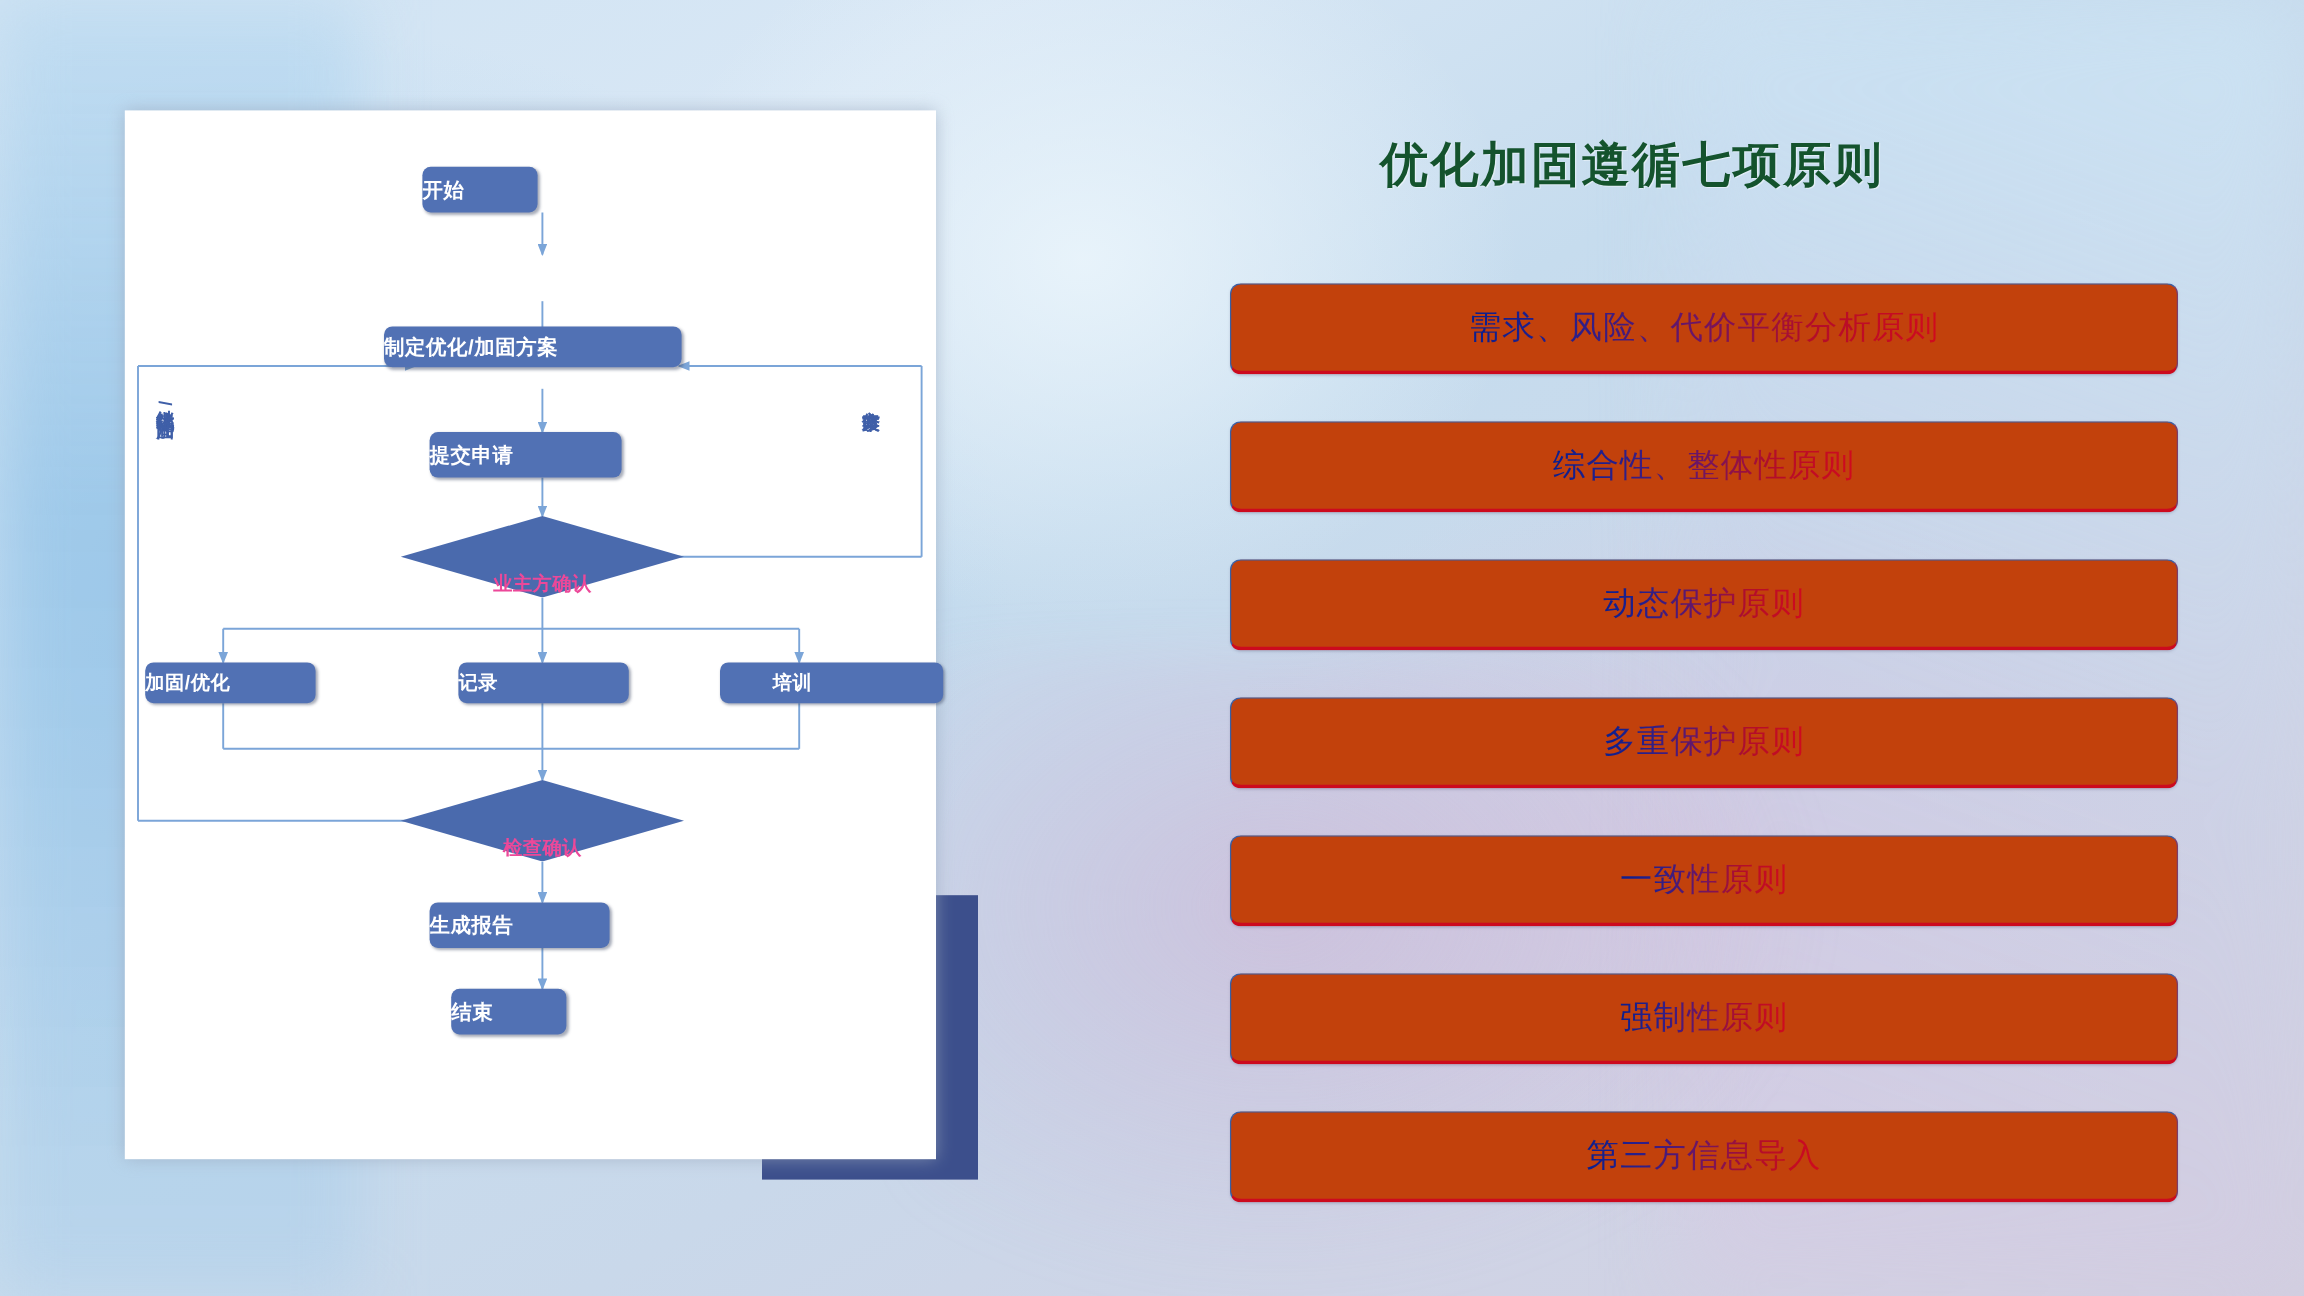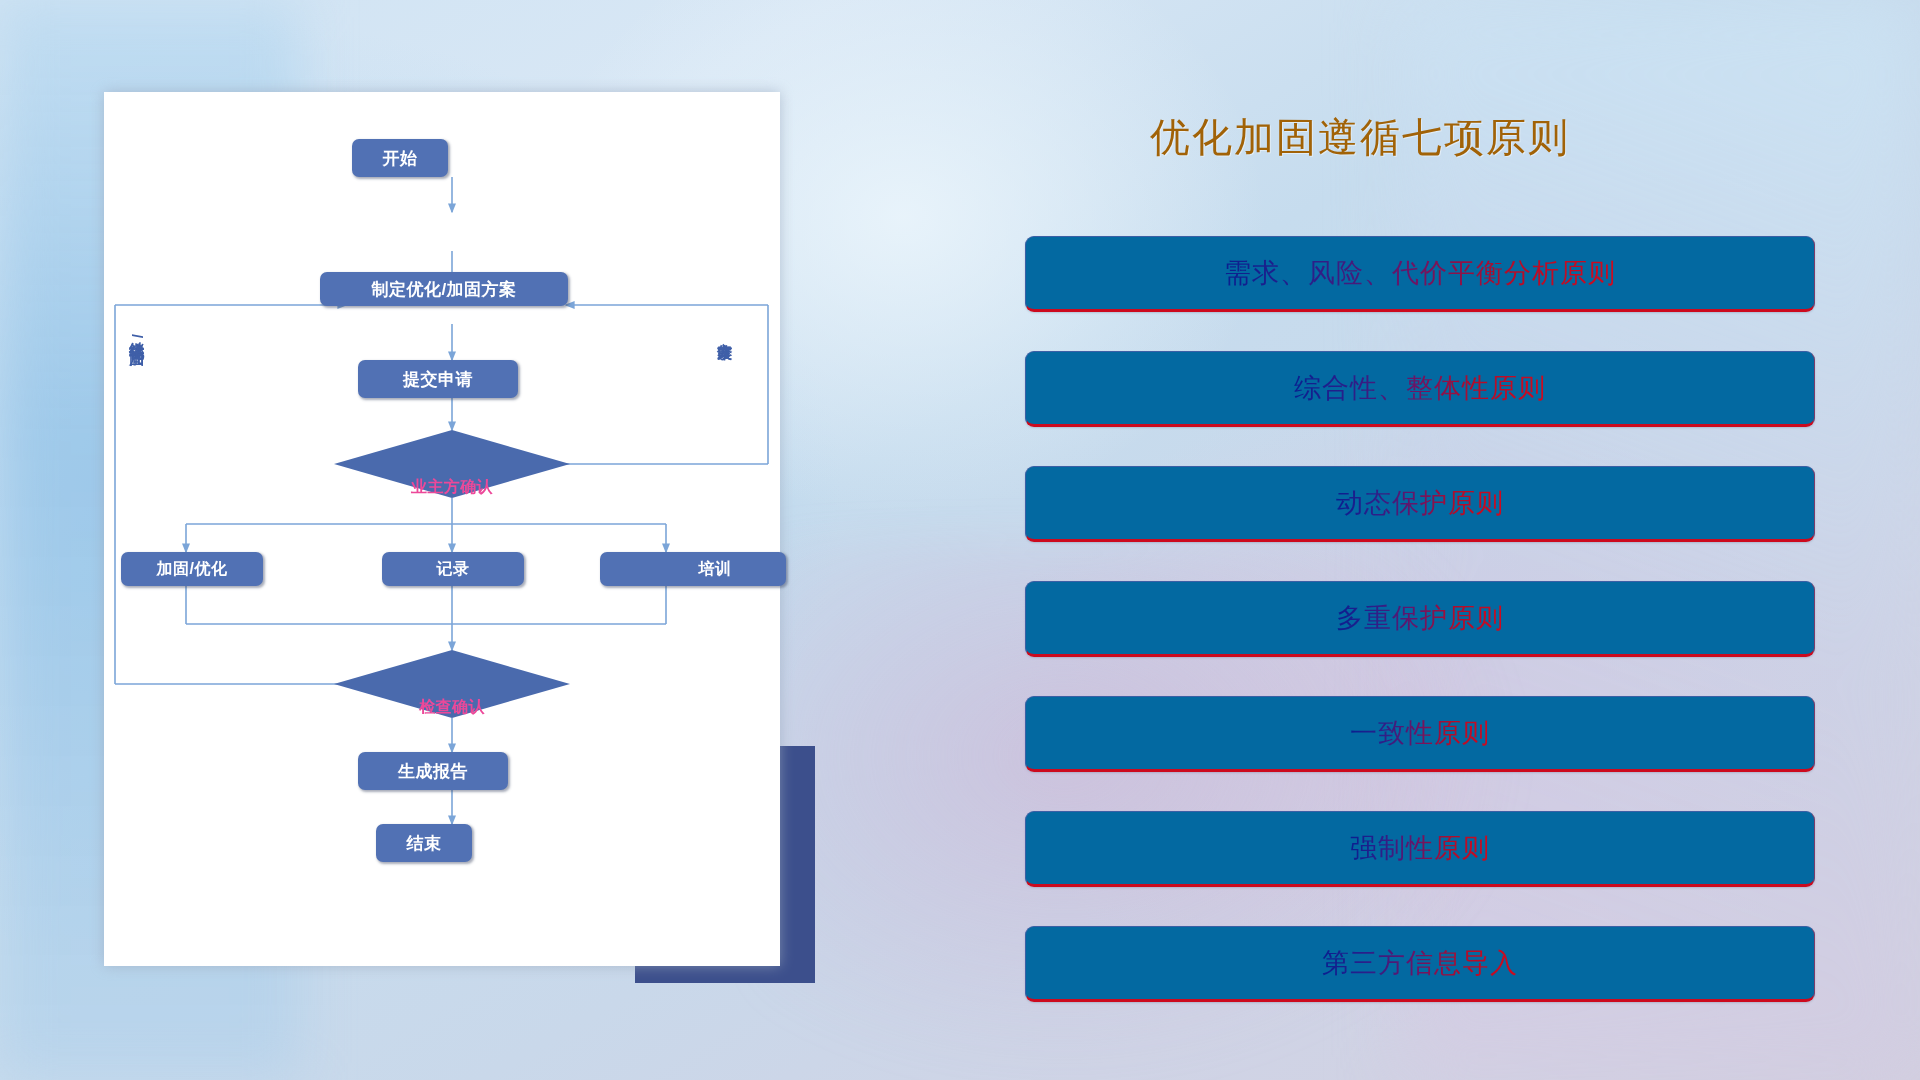--- a/index.html
+++ b/index.html
@@ -63,21 +63,20 @@
 
   .node {
     position: absolute;
     background: #5171b4;
     border-radius: 7px;
     color: #ffffff;
     font-size: 17px;
     font-weight: 700;
     display: flex;
     align-items: center;
-    justify-content: center;
     box-shadow: 1.5px 1.5px 2.5px rgba(60,70,100,0.45);
     letter-spacing: .5px;
     white-space: nowrap;
   }
   .node.small { font-size: 16px; }
 
   .diamond {
     position: absolute;
     color: #ec4899;
     font-size: 16px;
@@ -108,32 +107,32 @@
   .vlabel.slashy { text-orientation: mixed; }
 
   svg.wires { position: absolute; inset: 0; width: 676px; height: 874px; pointer-events: none; }
 
   
   .panel-title {
     position: absolute;
     left: 1150px;
     top: 110px;
     font-size: 40px;
-    font-weight: 400;
-    color: #a16207;
+    font-weight: 700;
+    color: #14532d;
     letter-spacing: 2px;
     text-shadow: 1px 1px 0 rgba(255,255,255,0.45);
     white-space: nowrap;
   }
   .cards { position: absolute; left: 1025px; top: 236px; width: 790px; }
   .pcard {
     position: relative;
     height: 72px;
     margin-bottom: 39px;
-    background: #0369a1;
+    background: #c2410c;
     border-radius: 9px;
     border: 1.6px solid #3a5fa5;
     border-bottom: 3px solid #cc0a1e;
     border-right-color: #7a3d6a;
     display: flex;
     align-items: center;
     justify-content: center;
     box-shadow: 0 1px 2px rgba(90,100,130,0.25);
   }
   .pcard-text {

